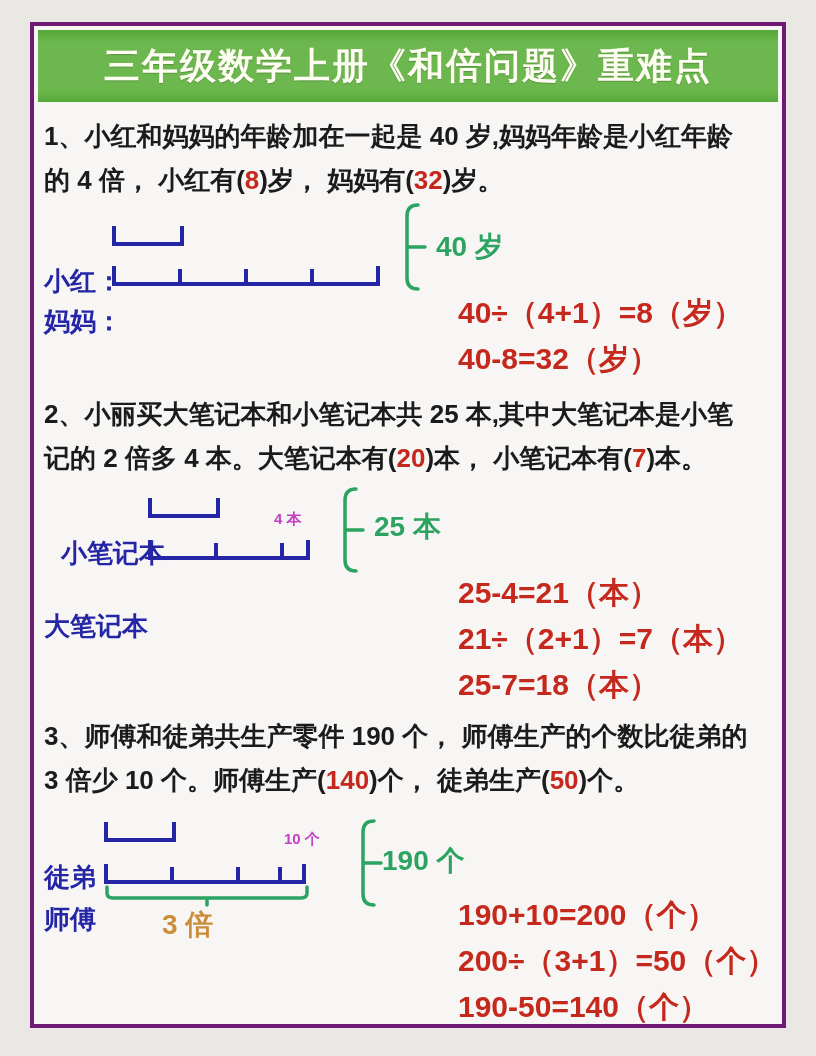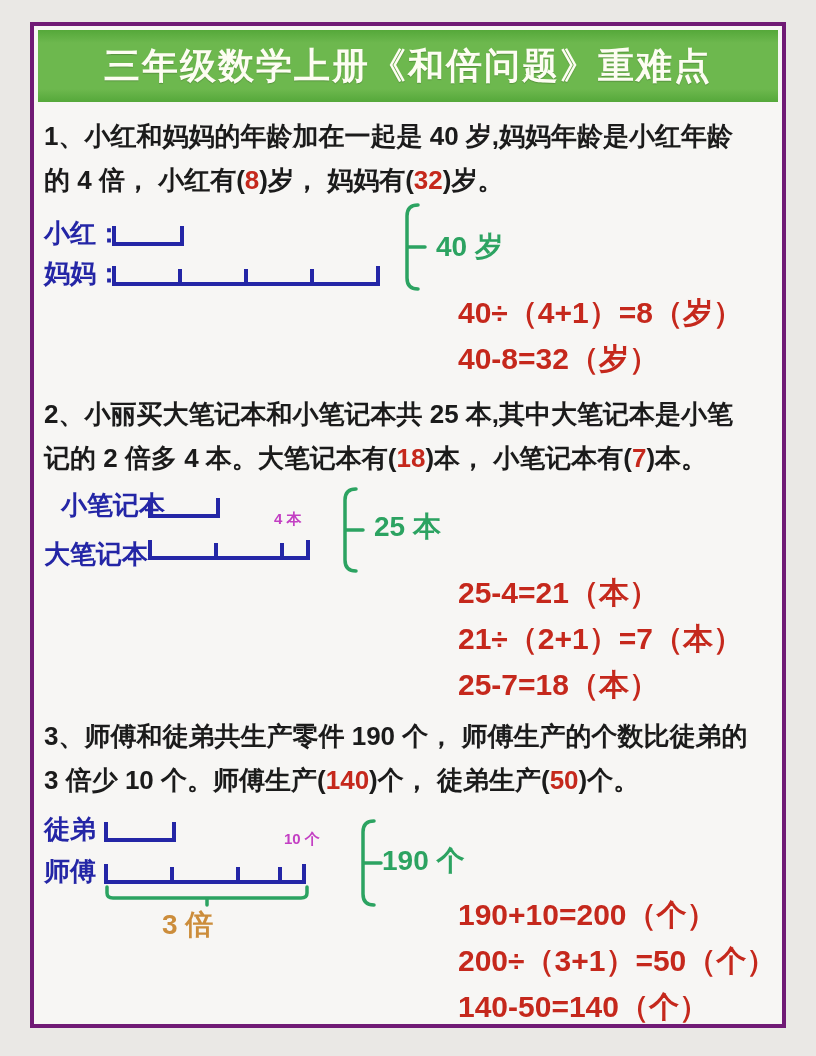--- a/index.html
+++ b/index.html
@@ -24,21 +24,21 @@
     text-shadow:0 1px 1px rgba(0,0,0,0.2);
   }
   .para{
     position:absolute;left:10px;width:736px;
     color:#1b1b1b;font-size:26px;font-weight:700;
     line-height:44px;white-space:nowrap;
   }
   .seg-red{color:var(--red);}
   .bar-label{
     position:absolute;color:var(--blue);
-    font-size:26px;font-weight:700;white-space:nowrap;
+    font-size:26px;font-weight:700;white-space:nowrap;margin-top:48px;
   }
   .tag{position:absolute;font-weight:700;white-space:nowrap;text-align:center;}
   .tag-green{color:var(--green);font-size:28px;}
   .tag-magenta{color:var(--magenta);font-size:15px;}
   .tag-orange{color:var(--orange);font-size:28px;}
   .sol{
     position:absolute;left:424px;
     color:var(--red);font-size:30px;font-weight:700;
     line-height:46px;white-space:nowrap;
   }
@@ -75,29 +75,29 @@
   </svg>
   <span class="tag tag-green" style="left:402px;top:202px">40 岁</span>
 
   <div class="sol" style="top:264px">
     <div>40÷（4+1）=8（岁）</div>
     <div>40-8=32（岁）</div>
   </div>
 
   <div class="para" style="top:366px">
     <div><span>2、小丽买大笔记本和小笔记本共 25 本,其中大笔记本是小笔</span></div>
-    <div><span>记的 2 倍多 4 本。大笔记本有(</span><span class="seg-red">18</span><span>)本， 小笔记本有(</span><span class="seg-red">7</span><span>)本。</span></div>
+    <div><span>记的 2 倍多 4 本。大笔记本有(</span><span class="seg-red">20</span><span>)本， 小笔记本有(</span><span class="seg-red">7</span><span>)本。</span></div>
   </div>
 
   <span class="bar-label" style="left:27px;top:462px">小笔记本</span>
   <svg style="left:114px;top:470px" width="76" height="24">
     <path class="barpath" d="M2 4 V20 H70 V4"></path>
   </svg>
 
-  <span class="bar-label" style="left:10px;top:511px">大笔记本</span>
+  <span class="bar-label" style="left:10px;top:535px">大笔记本</span>
   <svg style="left:114px;top:512px" width="166" height="24">
     <path class="barpath" d="M2 4 V20 H160 V4 M68 20 V7 M134 20 V7"></path>
   </svg>
   <span class="tag tag-magenta" style="left:240px;top:484px">4 本</span>
 
   <svg style="left:304px;top:460px" width="28" height="88">
     <path class="bracepath" d="M18 3 Q7 3 7 14 V74 Q7 85 18 85 M7 44 H25"></path>
   </svg>
   <span class="tag tag-green" style="left:340px;top:482px">25 本</span>
 
@@ -129,16 +129,16 @@
   <span class="tag tag-orange" style="left:128px;top:880px">3 倍</span>
 
   <svg style="left:322px;top:792px" width="28" height="90">
     <path class="bracepath" d="M18 3 Q7 3 7 14 V76 Q7 87 18 87 M7 45 H25"></path>
   </svg>
   <span class="tag tag-green" style="left:348px;top:816px">190 个</span>
 
   <div class="sol" style="top:866px">
     <div>190+10=200（个）</div>
     <div>200÷（3+1）=50（个）</div>
-    <div>140-50=140（个）</div>
+    <div>190-50=140（个）</div>
   </div>
 
 </div>
 
 </body></html>

